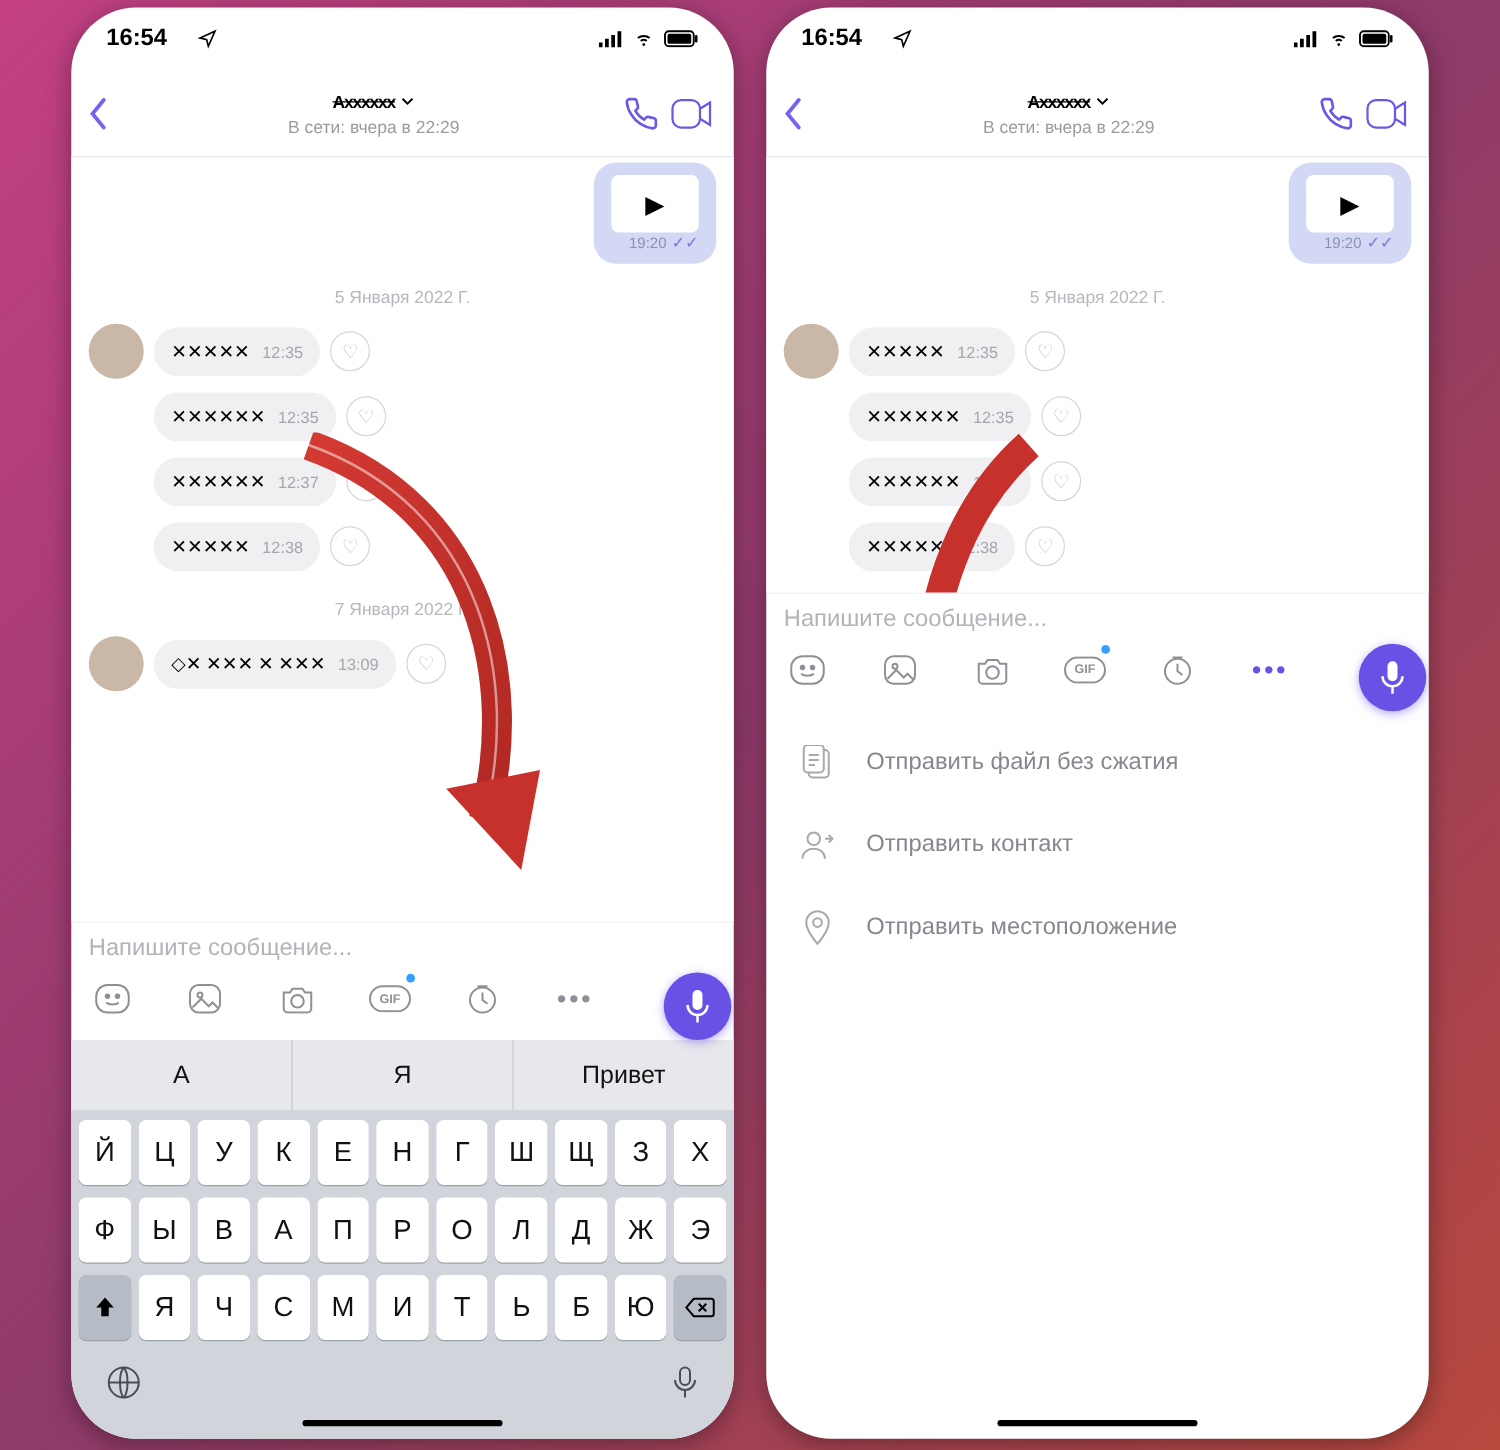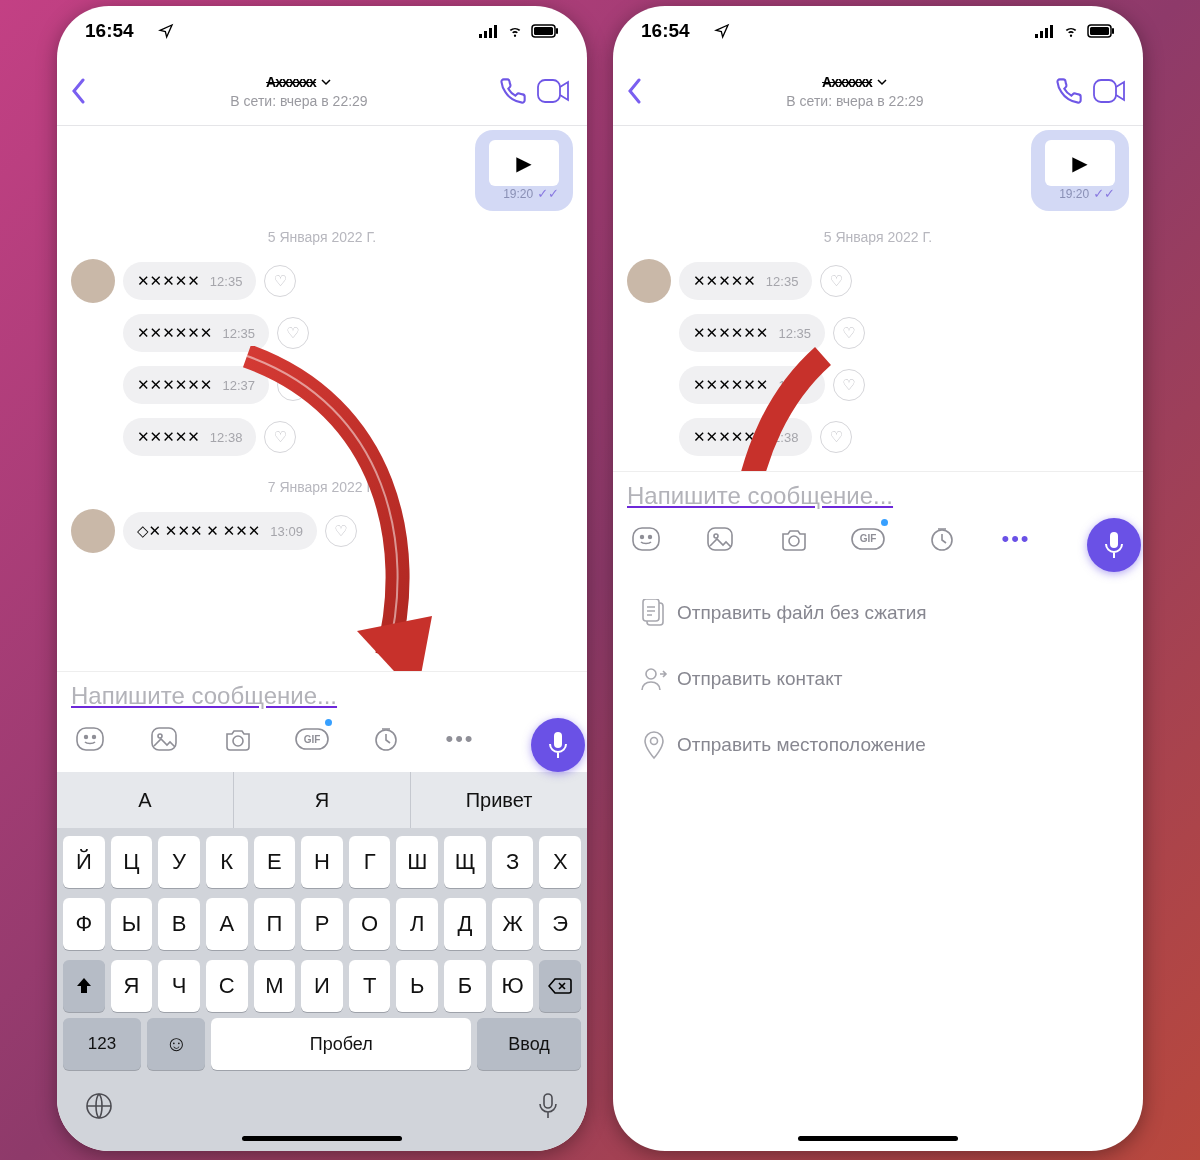--- a/index.html
+++ b/index.html
@@ -19,39 +19,39 @@
 .bubble-out .time { font-size:12px; color:#8a90b5; text-align:right; }
 .date-sep { text-align:center; font-size:14px; color:#b7b7be; margin:16px 0 10px; }
 .row-in { display:flex; align-items:center; gap:8px; margin:4px 14px; }
 .avatar { width:44px; height:44px; border-radius:50%; background:#c9b8a8; overflow:hidden; flex-shrink:0;}
 .avatar.hidden{visibility:hidden}
 .bubble-in { background:#f0f0f2; border-radius:22px; padding:10px 14px; display:flex; align-items:center; gap:10px; }
 .bubble-in .body{ font-family:cursive; font-size:15px; filter:blur(.2px);}
 .bubble-in .time { font-size:13px; color:#a5a5ab; }
 .heart { width:32px; height:32px; border-radius:50%; border:1px solid #d6d6da; display:flex; align-items:center; justify-content:center; color:#bcbcc2; font-size:15px; }
 .composer { border-top:1px solid #eee; padding:10px 14px 6px;}
-.composer input { width:100%; border:none; outline:none; font-size:24px; color:#6d28d9;text-decoration:underline; }
+.composer input { width:100%; border:none; outline:none; font-size:19px; color:#4d7c0f; }
 .composer input::placeholder{ color:#b3b3b9; }
 .iconrow { display:flex; align-items:center; gap:40px; padding:6px 16px 12px; color:#888; }
 .iconrow .spot{width:34px;height:34px;display:flex;align-items:center;justify-content:center;}
 .mic { width:54px; height:54px; border-radius:50%; background:#6a51e6; color:#fff; display:flex; align-items:center; justify-content:center; margin-left:auto; margin-top:-50px; margin-right:2px; box-shadow:0 2px 8px rgba(106,81,230,.5);}
 .keyboard { background:#d1d4da; flex:none; }
 .kb-sug { display:flex; height:56px; background:#e6e8ec; }
 .kb-sug div { flex:1; display:flex; align-items:center; justify-content:center; font-size:20px; color:#111; border-right:1px solid #c5c8cf;}
 .kb-sug div:last-child{border:none}
 .kb-rows { padding:8px 6px 6px; display:flex; flex-direction:column; gap:10px;}
 .kb-row { display:flex; gap:6px; }
 .key { flex:1; height:52px; background:#fff; border-radius:6px; box-shadow:0 1px 0 #9ea2aa; display:flex; align-items:center; justify-content:center; font-size:22px; color:#111;}
 .key.fn { background:#b6bcc6; }
 .key.space{ flex:4; font-size:18px;}
 .kb-bottom { display:flex; gap:6px; padding:0 6px 8px;}
 .kb-foot { display:flex; justify-content:space-between; padding:14px 28px 10px; color:#4c4c52; font-size:26px;}
 .homebar { height:5px; width:160px; background:#000; border-radius:3px; margin:6px auto 10px; }
 .menu { padding:8px 0; }
-.menu-item{ display:flex; align-items:center; gap:8px; padding:18px 26px; font-size:19px; color:#878790;}
+.menu-item{ display:flex; align-items:center; gap:24px; padding:18px 26px; font-size:19px; color:#878790;}
 .menu-item .mi-icon{ width:30px; height:30px; display:flex; align-items:center; justify-content:center; color:#a8a8af;}
 .nav-alt{color:#6a51e6 !important;}
 .arrow { position:absolute; z-index:50; pointer-events:none; }
 .scrib{ text-decoration:line-through; letter-spacing:-1px;}
 svg{display:block}
 .dots{ font-size:22px; letter-spacing:2px; line-height:0;}
 .voice-thumb{width:70px;height:46px;background:#fff;border-radius:6px;display:flex;align-items:center;justify-content:center;}
 .voice-thumb span{font-size:20px}
 .checks{color:#8878e0;font-size:13px;margin-left:4px}
 .gif-badge{position:relative;}
@@ -285,26 +285,20 @@
           <div class="key">Б</div>
           <div class="key">Ю</div>
         <div class="key fn">
             <svg width="24" height="18" viewBox="0 0 24 18" fill="none" stroke="#000" stroke-width="1.6">
               <path d="M7 2h14a2 2 0 012 2v10a2 2 0 01-2 2H7l-6-7 6-7z"></path>
               <path d="M11 6l6 6M17 6l-6 6"></path>
             </svg>
           </div>
       </div>
     </div>
-    <div class="kb-bottom">
-      <div class="key fn" style="flex:1.2;font-size:17px">123</div>
-      <div class="key fn" style="flex:.9">☺</div>
-      <div class="key space">Пробел</div>
-      <div class="key fn" style="flex:1.6;font-size:18px">Ввод</div>
-    </div>
     <div class="kb-foot">
       <span>
           <svg width="28" height="28" viewBox="0 0 28 28" fill="none" stroke="#4c4c52" stroke-width="1.6">
             <circle cx="14" cy="14" r="12"></circle>
             <path d="M2 14h24M14 2c4 4 4 20 0 24M14 2c-4 4-4 20 0 24"></path>
           </svg>
         </span>
       <span>
           <svg width="22" height="28" viewBox="0 0 22 28" fill="none" stroke="#4c4c52" stroke-width="1.6">
             <rect x="7" y="2" width="8" height="14" rx="4"></rect>

